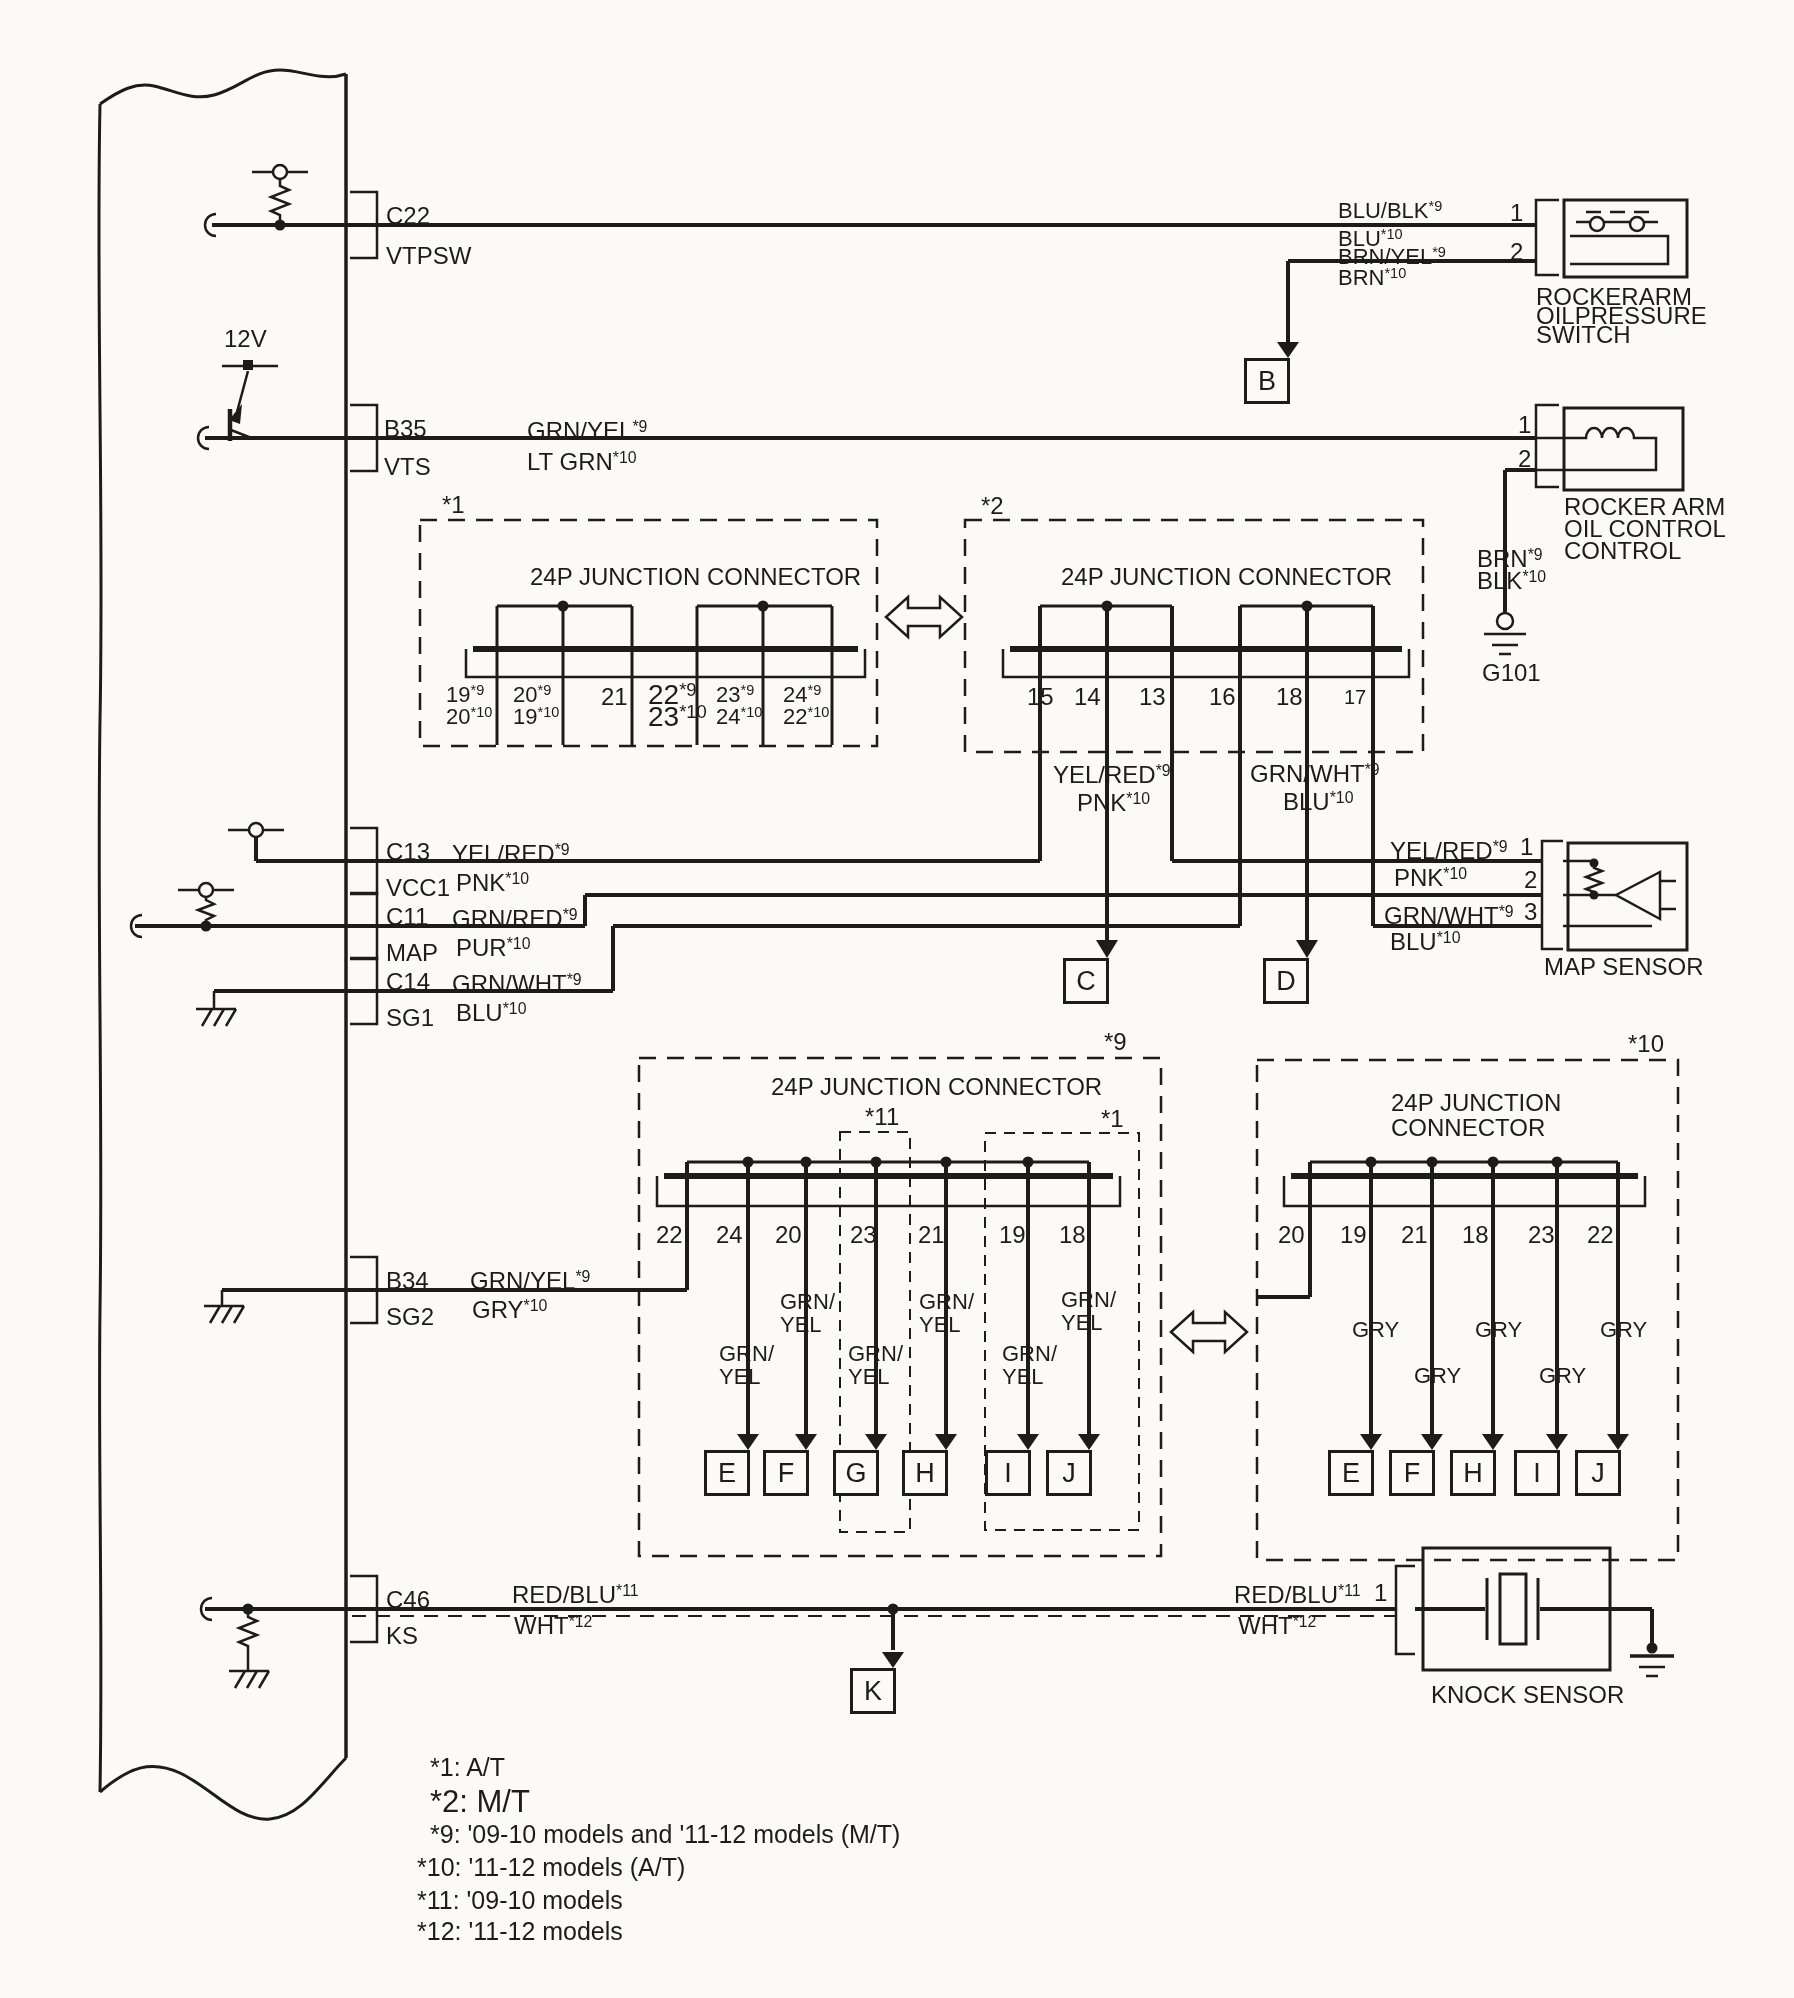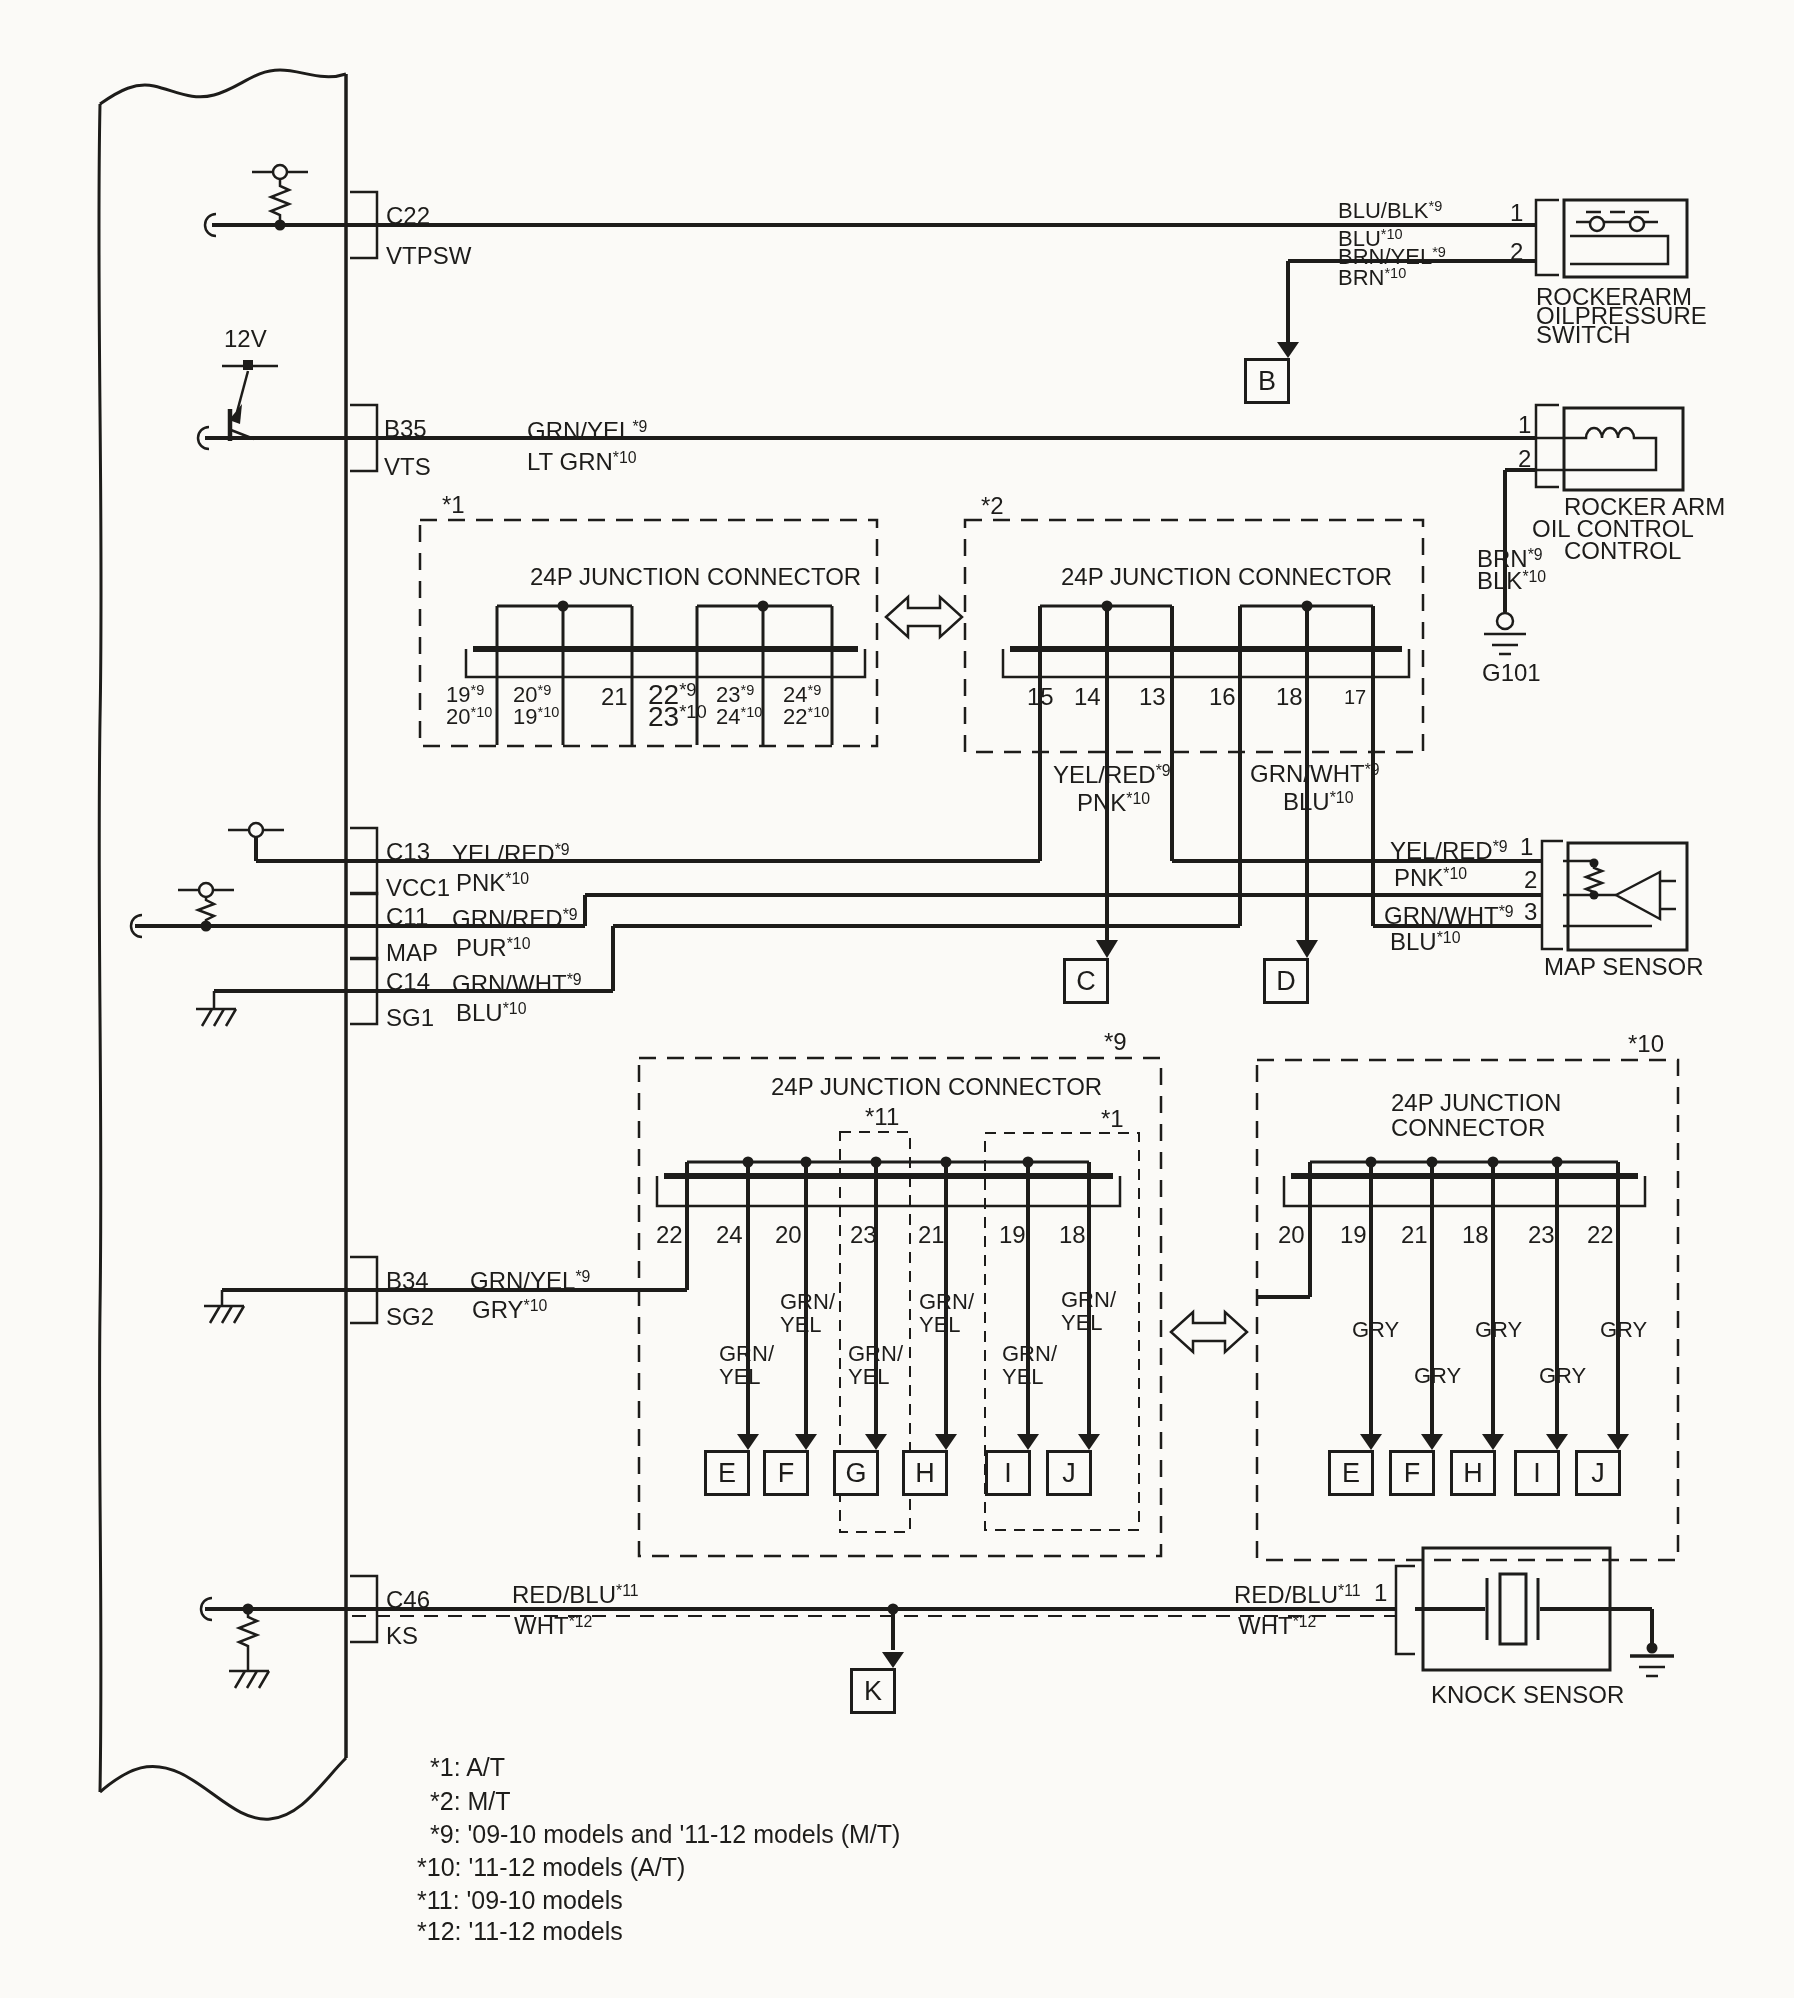--- a/index.html
+++ b/index.html
@@ -237,21 +237,21 @@
       <div class="lbl" style="left: 1338px; top: 245px; font-size: 22px; line-height: 24px;">BRN/YEL<sup>*9</sup></div>
       <div class="lbl" style="left: 1338px; top: 266px; font-size: 22px; line-height: 24px;">BRN<sup>*10</sup></div>
       <div class="lbl" style="left: 1510px; top: 200px; font-size: 24px; line-height: 26px;">1</div>
       <div class="lbl" style="left: 1510px; top: 239px; font-size: 24px; line-height: 26px;">2</div>
       <div class="lbl" style="left: 1536px; top: 284px; font-size: 24px; line-height: 26px;">ROCKERARM</div>
       <div class="lbl" style="left: 1536px; top: 303px; font-size: 24px; line-height: 26px;">OILPRESSURE</div>
       <div class="lbl" style="left: 1536px; top: 322px; font-size: 24px; line-height: 26px;">SWITCH</div>
       <div class="lbl" style="left: 1518px; top: 412px; font-size: 24px; line-height: 26px;">1</div>
       <div class="lbl" style="left: 1518px; top: 446px; font-size: 24px; line-height: 26px;">2</div>
       <div class="lbl" style="left: 1564px; top: 494px; font-size: 24px; line-height: 26px;">ROCKER ARM</div>
-      <div class="lbl" style="left: 1532px; top: 516px; font-size: 24px; line-height: 26px;">OIL CONTROL</div>
+      <div class="lbl" style="left: 1564px; top: 516px; font-size: 24px; line-height: 26px;">OIL CONTROL</div>
       <div class="lbl" style="left: 1564px; top: 538px; font-size: 24px; line-height: 26px;">CONTROL</div>
       <div class="lbl" style="left: 1477px; top: 546px; font-size: 24px; line-height: 26px;">BRN<sup>*9</sup></div>
       <div class="lbl" style="left: 1477px; top: 568px; font-size: 24px; line-height: 26px;">BLK<sup>*10</sup></div>
       <div class="lbl" style="left: 1482px; top: 660px; font-size: 24px; line-height: 26px;">G101</div>
       <div class="lbl" style="left: 442px; top: 492px; font-size: 24px; line-height: 26px;">*1</div>
       <div class="lbl" style="left: 530px; top: 564px; font-size: 24px; line-height: 26px;">24P JUNCTION CONNECTOR</div>
       <div class="lbl" style="left: 446px; top: 684px; font-size: 22px; line-height: 22px;">19<sup>*9</sup><br>20<sup>*10</sup></div>
       <div class="lbl" style="left: 513px; top: 684px; font-size: 22px; line-height: 22px;">20<sup>*9</sup><br>19<sup>*10</sup></div>
       <div class="lbl" style="left: 601px; top: 684px; font-size: 24px; line-height: 26px;">21</div>
       <div class="lbl" style="left: 648px; top: 684px; font-size: 28px; line-height: 22px;">22<sup>*9</sup><br>23<sup>*10</sup></div>
@@ -305,21 +305,21 @@
       <div class="lbl" style="left: 1352px; top: 1318px; font-size: 22px; line-height: 24px;">GRY</div>
       <div class="lbl" style="left: 1414px; top: 1364px; font-size: 22px; line-height: 24px;">GRY</div>
       <div class="lbl" style="left: 1475px; top: 1318px; font-size: 22px; line-height: 24px;">GRY</div>
       <div class="lbl" style="left: 1539px; top: 1364px; font-size: 22px; line-height: 24px;">GRY</div>
       <div class="lbl" style="left: 1600px; top: 1318px; font-size: 22px; line-height: 24px;">GRY</div>
       <div class="lbl" style="left: 1234px; top: 1582px; font-size: 24px; line-height: 26px;">RED/BLU<sup>*11</sup></div>
       <div class="lbl" style="left: 1238px; top: 1613px; font-size: 24px; line-height: 26px;">WHT<sup>*12</sup></div>
       <div class="lbl" style="left: 1374px; top: 1580px; font-size: 24px; line-height: 26px;">1</div>
       <div class="lbl" style="left: 1431px; top: 1682px; font-size: 24px; line-height: 26px;">KNOCK SENSOR</div>
       <div class="lbl" style="left: 430px; top: 1754px; font-size: 25px; line-height: 27px;">*1: A/T</div>
-      <div class="lbl" style="left: 430px; top: 1788px; font-size: 25px; line-height: 27px;">*2: M/T</div>
+      <div class="lbl" style="left: 430px; top: 1788px; font-size: 31px; line-height: 27px;">*2: M/T</div>
       <div class="lbl" style="left: 430px; top: 1821px; font-size: 25px; line-height: 27px;">*9: '09-10 models and '11-12 models (M/T)</div>
       <div class="lbl" style="left: 417px; top: 1854px; font-size: 25px; line-height: 27px;">*10: '11-12 models (A/T)</div>
       <div class="lbl" style="left: 417px; top: 1887px; font-size: 25px; line-height: 27px;">*11: '09-10 models</div>
       <div class="lbl" style="left: 417px; top: 1918px; font-size: 25px; line-height: 27px;">*12: '11-12 models</div>
     </div>
 <div id="refboxes">
       <div class="refbox" style="left: 1244px; top: 358px;">B</div>
       <div class="refbox" style="left: 1063px; top: 958px;">C</div>
       <div class="refbox" style="left: 1263px; top: 958px;">D</div>
       <div class="refbox" style="left: 704px; top: 1450px;">E</div>

